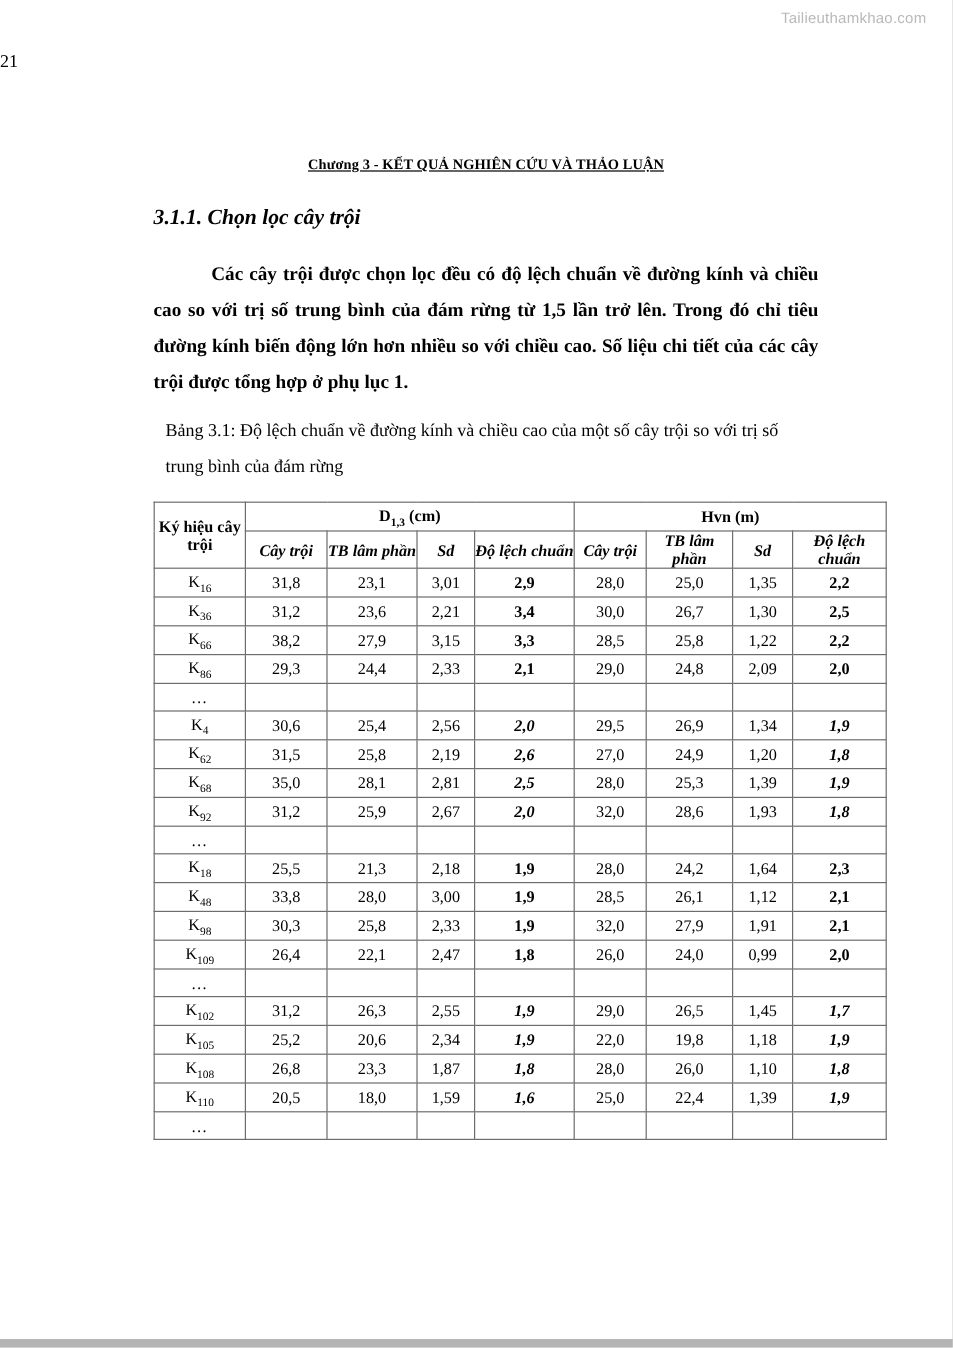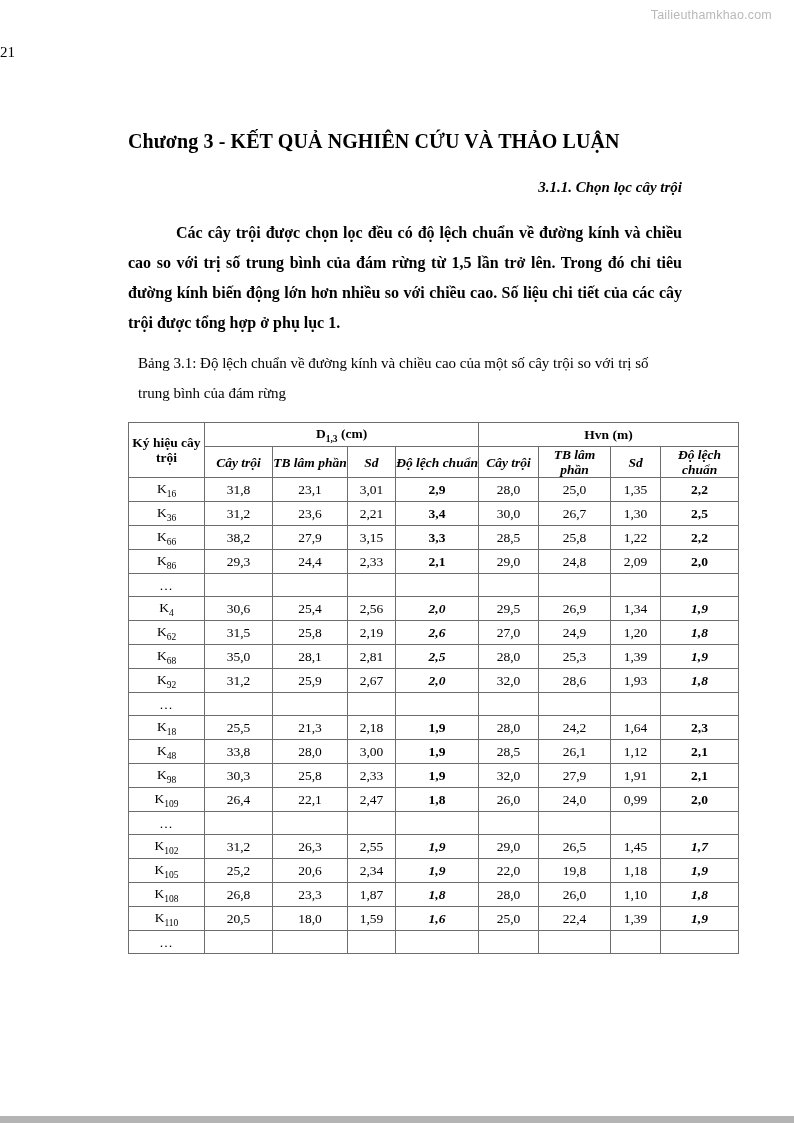--- a/index.html
+++ b/index.html
@@ -34,37 +34,39 @@
     width: 794px;
     font-size: 15px;
   }
   .content {
     position: absolute;
     left: 128px;
     top: 130px;
     width: 554px;
   }
   h1.chapter-title {
-    font-size: 20px;
-    font-weight: bold;
+    font-size: 12px;
+    font-weight: bold;
+    text-align: center;
     margin: 0 0 26px 0;
     letter-spacing: 0.1px;
+    text-decoration: underline;
   }
   h2.section-title {
     font-size: 15px;
     font-weight: bold;
     margin: 0 0 26px 0;
     text-align: left;
   }
   h3.subsection-title {
-    font-size: 15px;
+    font-size: 18px;
     font-weight: bold;
     font-style: italic;
     margin: 0 0 22px 0;
-    text-align: right;
+    text-align: left;
   }
   p.body-paragraph {
     font-size: 16px;
     line-height: 30px;
     text-align: justify;
     text-indent: 48px;
     margin: 0 0 10px 0;
     font-weight: bold;
   }
   .table-caption {

